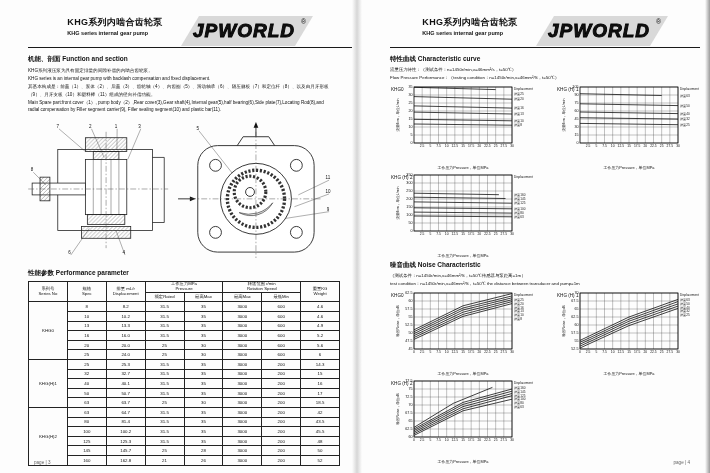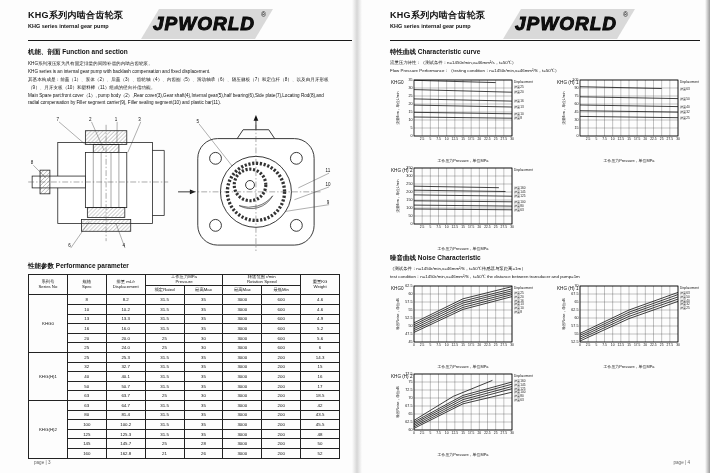--- a/index.html
+++ b/index.html
@@ -5,22 +5,22 @@
   html,body{margin:0;padding:0;}
   body{width:710px;height:473px;position:relative;background:#fdfdfd;overflow:hidden;
        font-family:"Liberation Sans",sans-serif;color:#111;}
   .gutter{position:absolute;left:352px;top:0;width:10px;height:473px;
           background:linear-gradient(90deg,rgba(255,255,255,0),#d6d6d6 50%,rgba(255,255,255,0));}
   .edge{position:absolute;right:0;top:0;width:5px;height:473px;
         background:linear-gradient(90deg,rgba(255,255,255,0),#9b9b9b);}
   .page{position:absolute;top:0;height:473px;background:transparent;}
   .page-left{left:6px;width:346px;padding:0 0 0 22px;box-sizing:border-box;}
   .page-right{left:368px;width:336px;padding:0 4px 0 22px;box-sizing:border-box;}
-  .hdr{display:flex;justify-content:flex-start;align-items:flex-start;
-       padding-top:9px;border-bottom:1.3px solid #1a1a1a;height:31px;}
+  .hdr{display:flex;justify-content:center;align-items:flex-start;
+       padding-top:16px;border-bottom:1.3px solid #1a1a1a;height:31px;}
   .hdr-titles .zh{font-size:9px;font-weight:bold;letter-spacing:.3px;}
   .hdr-titles .en{font-size:5.5px;font-weight:bold;margin-top:1px;}
   .logo-wrap{position:relative;width:150px;height:30px;}
   .sec-h{font-weight:bold;font-size:6.5px;margin:7px 0 3px 0;}
   .fn-lines{font-size:4.6px;line-height:1.65;width:308px;}
   .fn-lines div{margin-bottom:.5px;}
   .diagram-box{margin-top:4px;width:308px;}
   table.perf{border-collapse:collapse;table-layout:fixed;width:312px;margin-top:2px;}
   table.perf th,table.perf td{border:0.6px solid #222;font-size:4.4px;text-align:center;
        padding:0;height:8.6px;line-height:1.15;font-weight:normal;overflow:hidden;}

